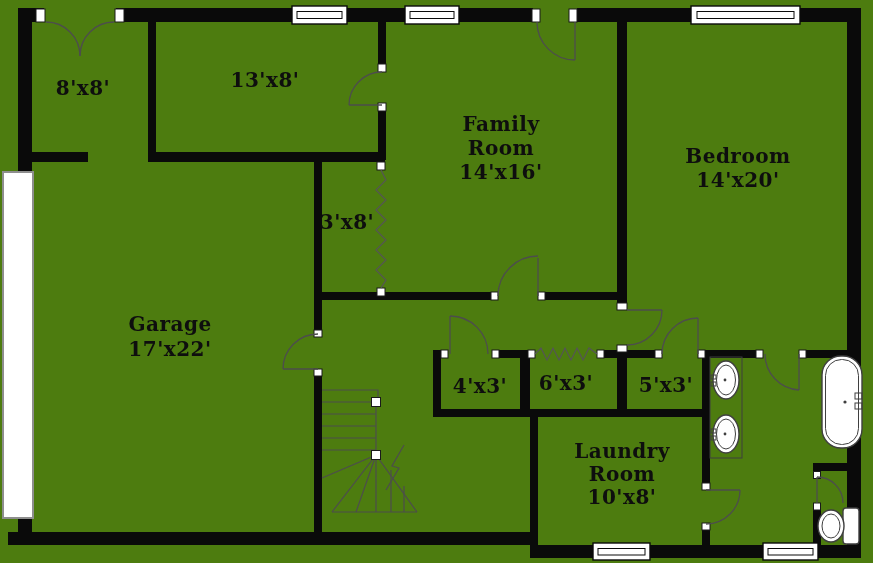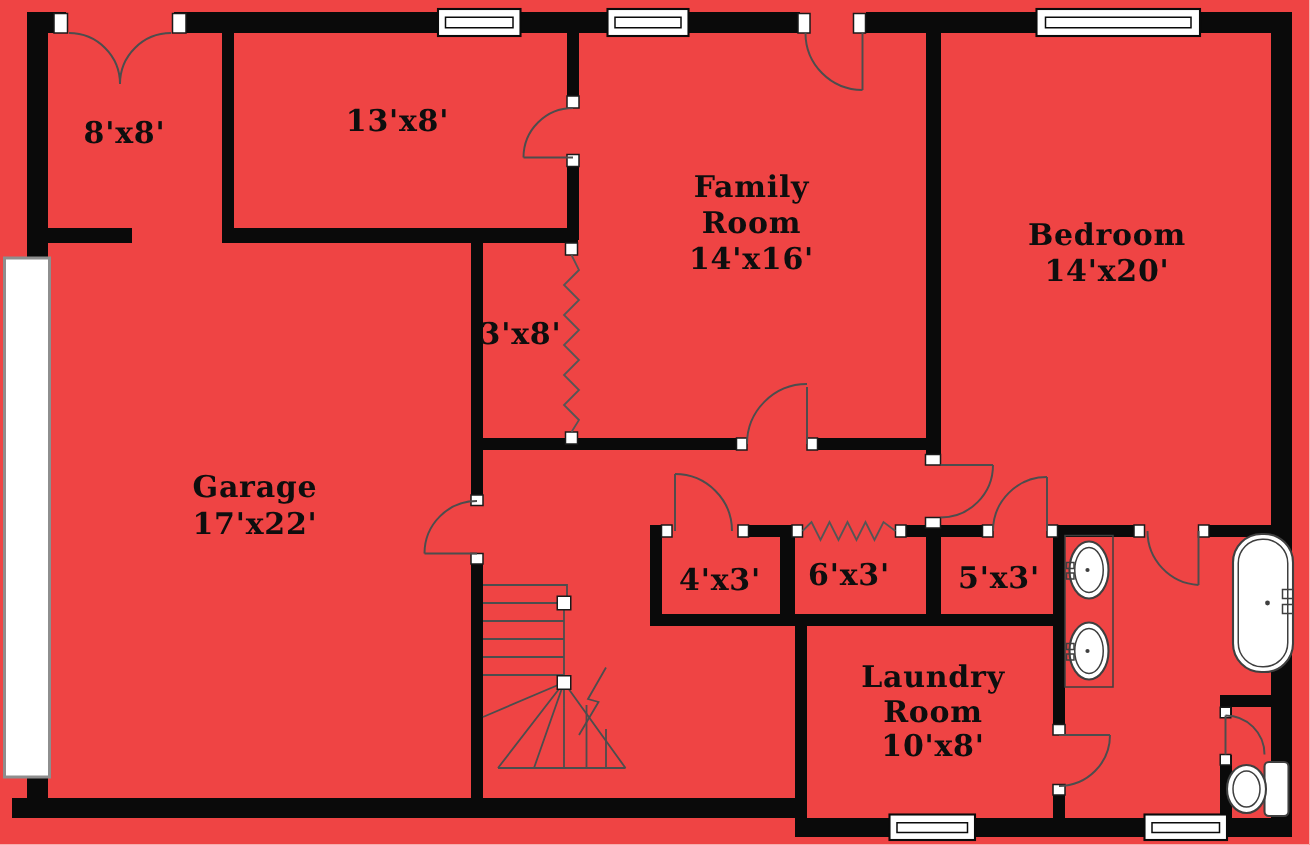--- a/index.html
+++ b/index.html
@@ -1,16 +1,16 @@
 <!DOCTYPE html>
 <html><head>
 <meta charset="utf-8">
 <style>
   html,body{margin:0;padding:0;background:#fff;}
-  .stage{width:873px;height:563px;position:relative;background:#ef4444;overflow:hidden;}
+  .stage{width:873px;height:563px;position:relative;background:#4d7c0f;overflow:hidden;}
   svg{display:block;}
   .room-label{font-family:"DejaVu Serif","Liberation Serif",serif;font-weight:700;
               font-size:20px;fill:#0e0e0e;text-anchor:middle;letter-spacing:.5px;}
   .wall{fill:#0a0a0a;shape-rendering:crispEdges;}
   .jamb{fill:#ffffff;stroke:#1a1a1a;stroke-width:1;}
   .door{stroke:#4d4d4d;stroke-width:1.3;fill:none;}
   .winO{fill:#ffffff;stroke:#0a0a0a;stroke-width:1.4;}
   .winI{fill:#ffffff;stroke:#0a0a0a;stroke-width:1;}
   .fix{stroke:#3f3f3f;stroke-width:1.4;fill:#ffffff;}
   .fixthin{stroke:#3f3f3f;stroke-width:1;fill:none;}

